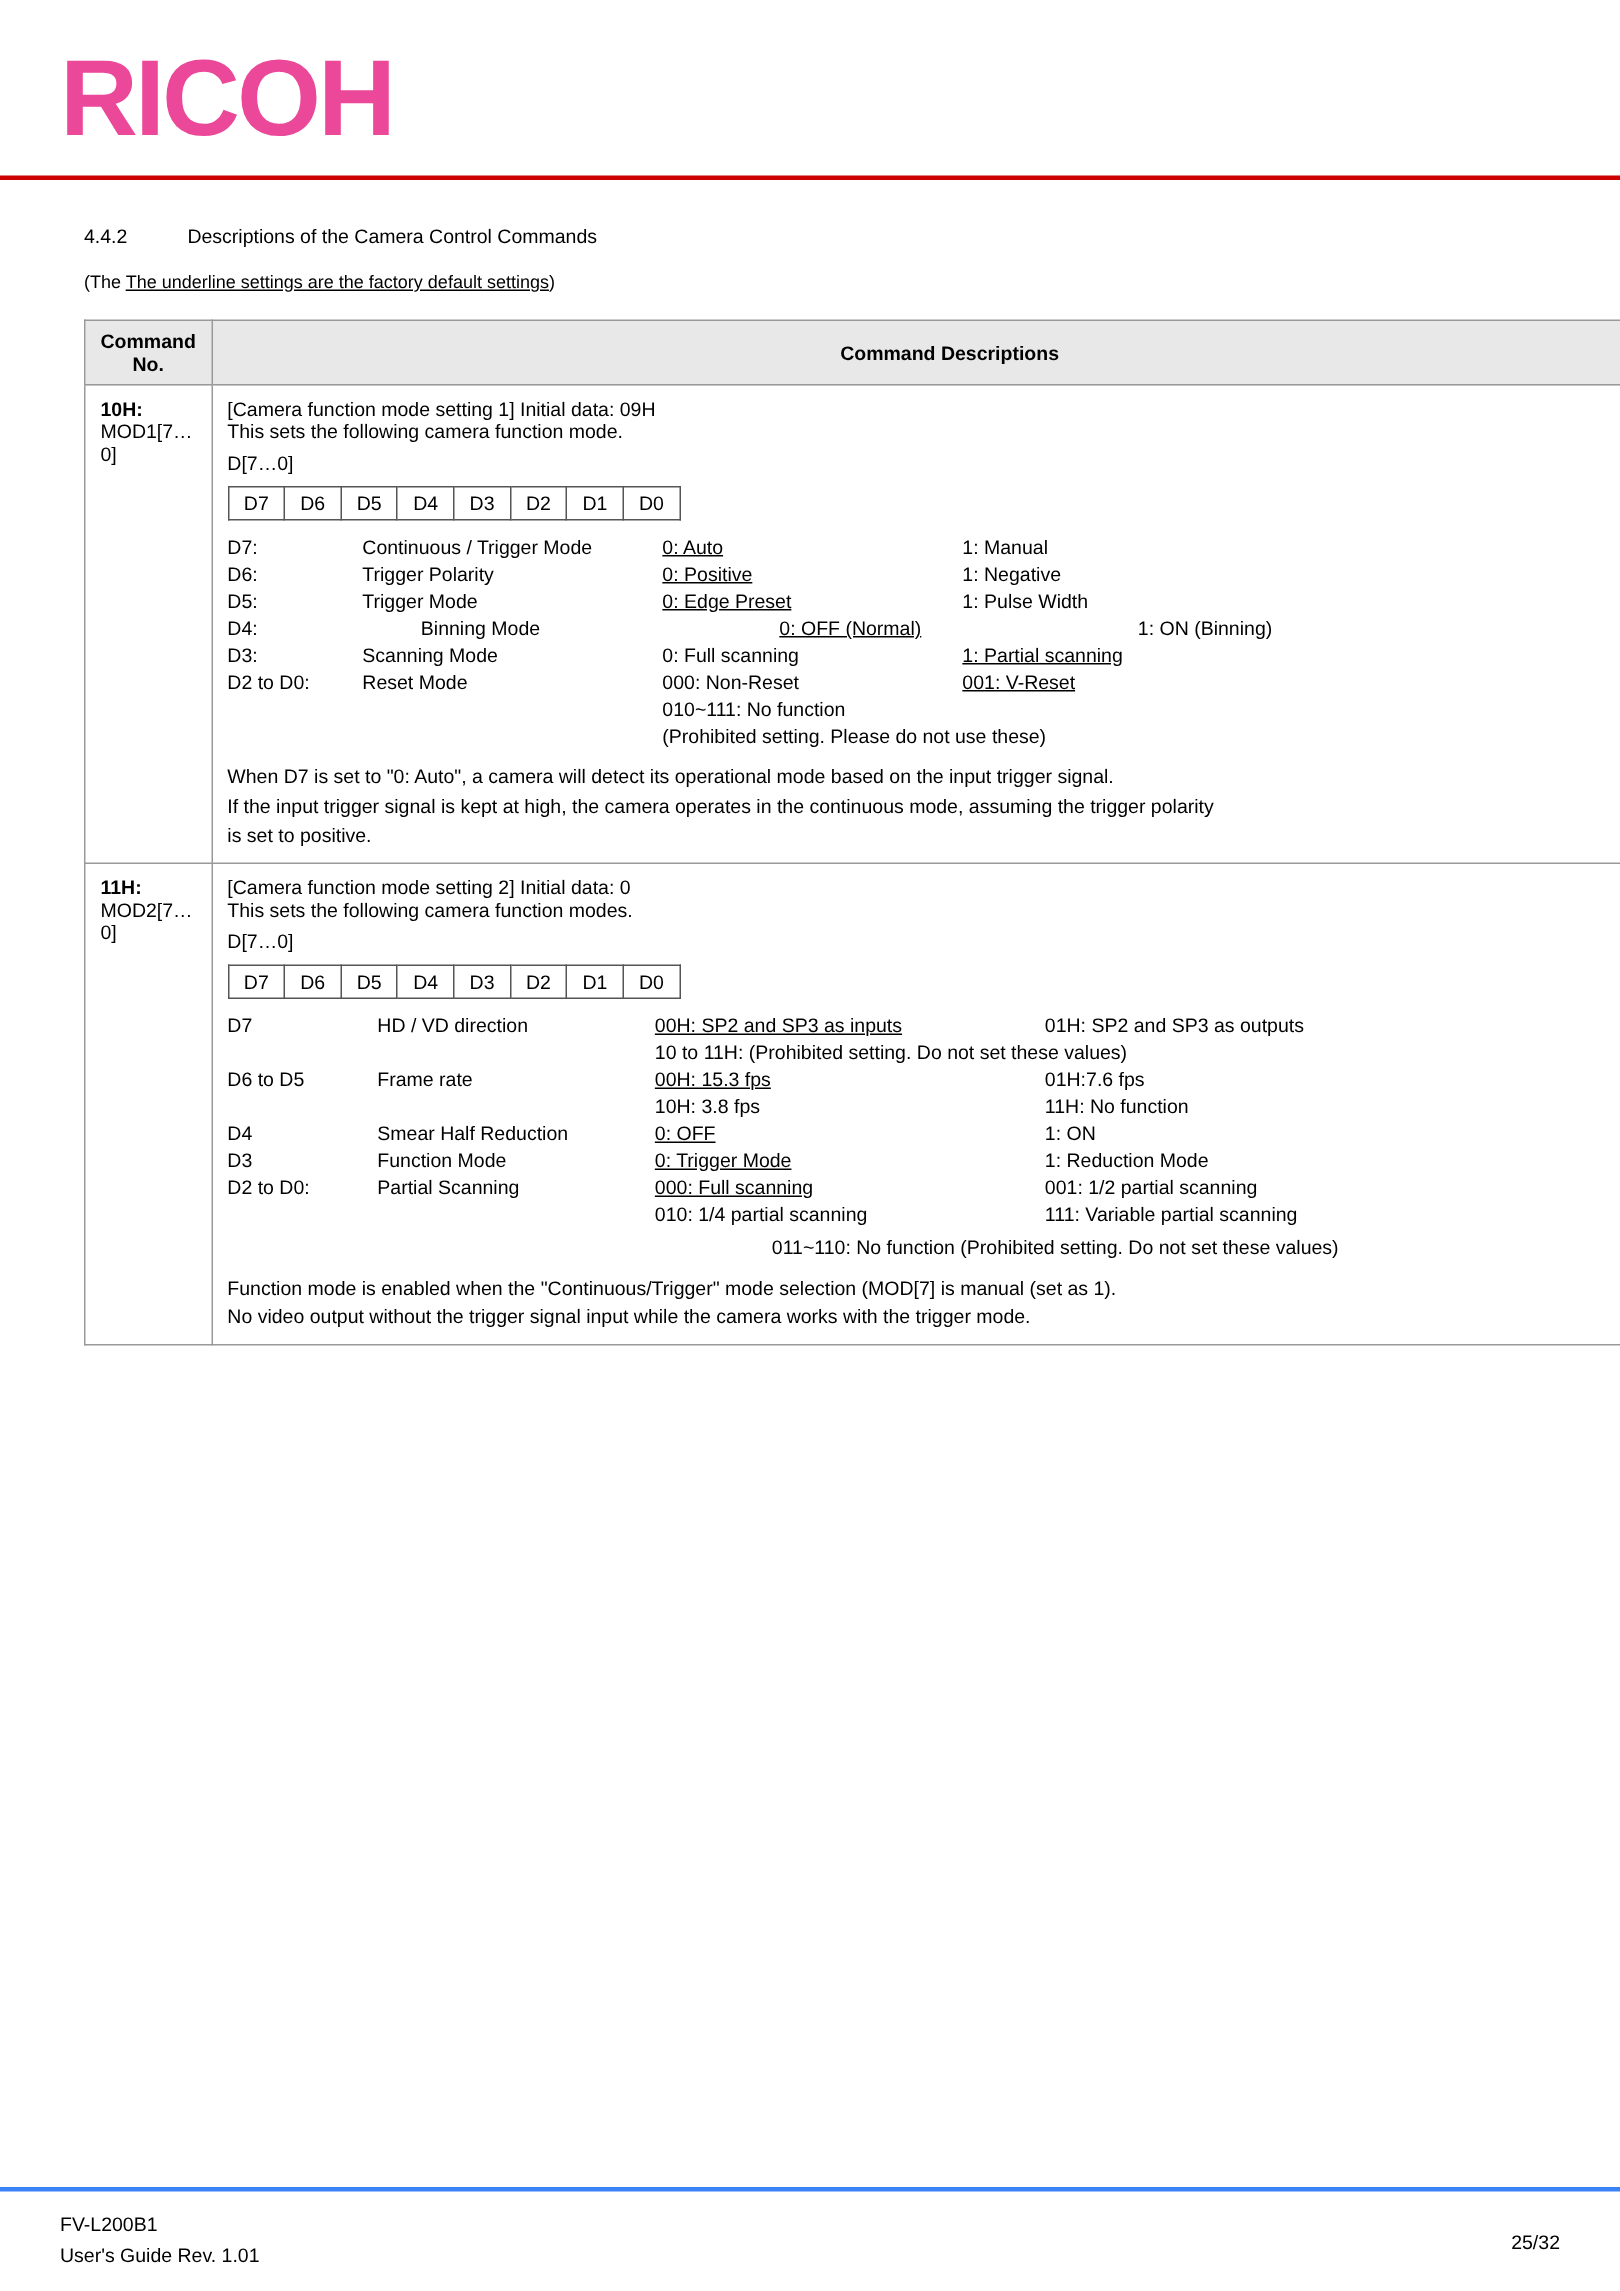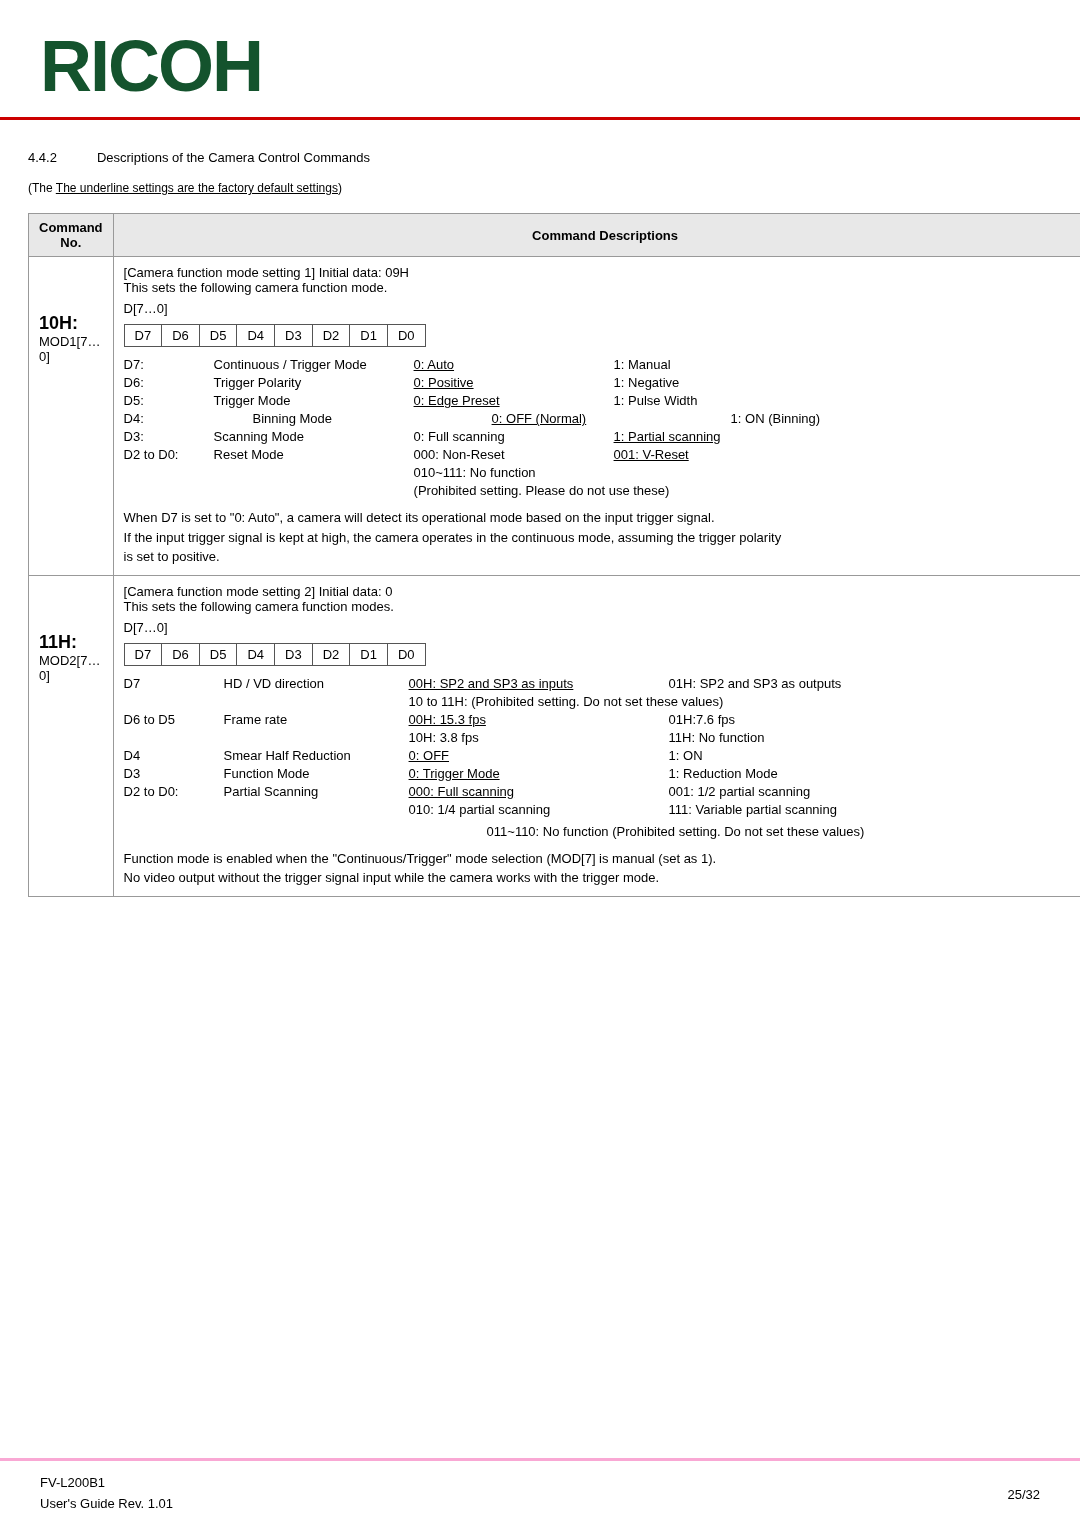--- a/index.html
+++ b/index.html
@@ -14,29 +14,29 @@
     }
 
     
     .header {
       padding: 30px 40px 15px 40px;
       border-bottom: 3px solid #cc0000;
     }
     .logo-text {
       font-size: 72px;
       font-weight: 900;
-      color: #14532d;
+      color: #ec4899;
       font-family: Arial, sans-serif;
       letter-spacing: -2px;
       line-height: 1;
     }
 
     
     .content {
-      padding: 30px 28px;
+      padding: 30px 56px;
     }
 
     .section-number {
       margin-right: 40px;
     }
 
     .subtitle {
       font-size: 12px;
       margin-bottom: 18px;
     }
@@ -68,22 +68,21 @@
       font-size: 13px;
     }
 
     .cmd-col {
       width: 110px;
       vertical-align: top;
     }
 
     .cmd-label {
       font-weight: bold;
-      font-size: 18px;
-      margin-top: 48px;
+      font-size: 13px;
     }
 
     .cmd-sub {
       font-size: 13px;
     }
 
     
     .bit-table {
       border-collapse: collapse;
       margin: 8px 0;
@@ -102,21 +101,21 @@
       margin-top: 10px;
       line-height: 1.5;
     }
 
     
     .footer {
       position: absolute;
       bottom: 0;
       left: 0;
       right: 0;
-      border-top: 3px solid #f9a8d4;
+      border-top: 3px solid #3b82f6;
       padding: 12px 40px;
       display: flex;
       justify-content: space-between;
       align-items: center;
     }
 
     .footer-left {
       font-size: 13px;
       line-height: 1.6;
     }

